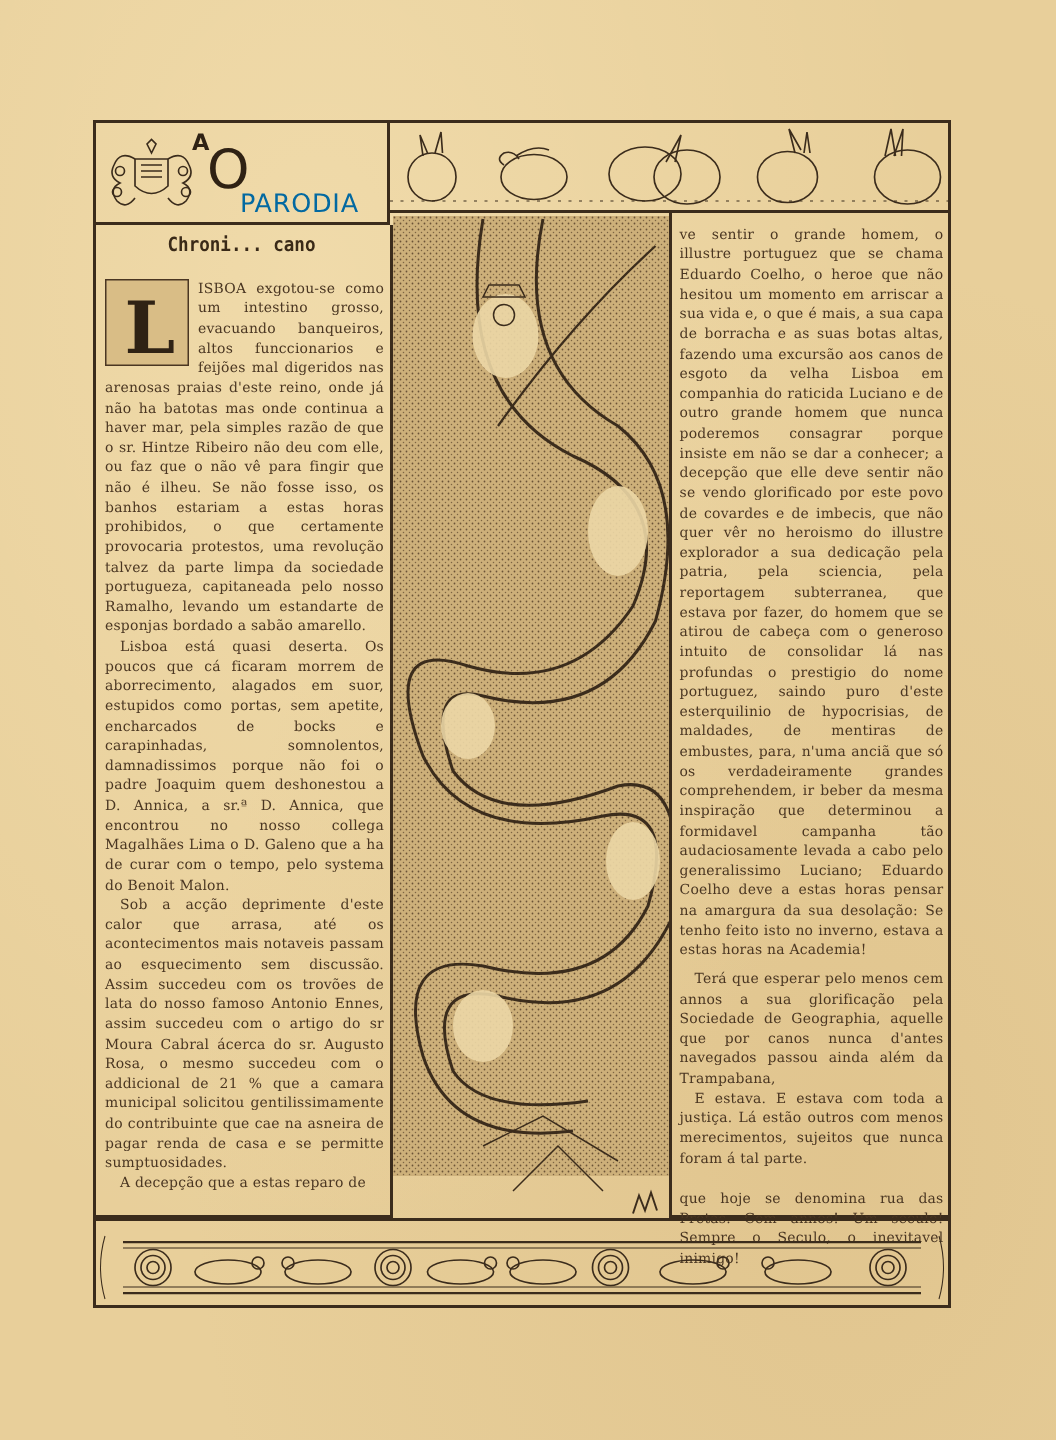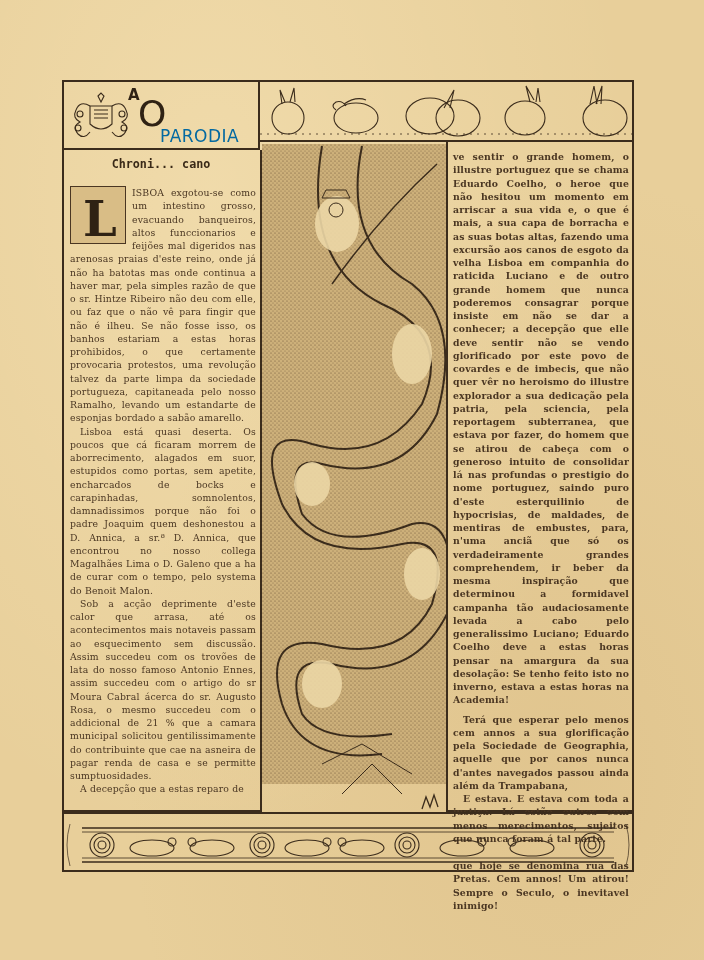--- a/index.html
+++ b/index.html
@@ -59,21 +59,21 @@
   .text p { margin: 0; }
   .text .ind { text-indent: 10px; }
   .left-text { position: absolute; left: 70px; top: 186px; width: 186px; }
   .dropcap {
     float: left; width: 56px; height: 58px; margin: 0 6px 0 0;
     background: #d9bd86; border: 1px solid #4a3622; position: relative; box-sizing: border-box;
   }
   .dropcap span {
     position: absolute; left: 12px; top: 4px; font: bold 48px "DejaVu Serif", serif; color: #2f2214;
   }
-  .right-text { position: absolute; left: 453px; top: 150px; width: 176px; font-weight: bold; }
+  .right-text { position: absolute; left: 453px; top: 150px; width: 176px; }
   .gap { height: 14px; }
 </style>
 </head>
 <body>
 
 <div class="frame"></div>
 
 <div class="logo-box"></div>
 <div class="masthead">
   <svg class="crest" width="62" height="52" viewBox="0 0 62 52">
@@ -161,21 +161,21 @@
     </g>
   </svg>
 </div>
 
 <div class="col-right"></div>
 <div class="right-text text">
   <p>ve sentir o grande homem, o illustre portuguez que se chama Eduardo Coelho, o heroe que não hesitou um momento em arriscar a sua vida e, o que é mais, a sua capa de borracha e as suas botas altas, fazendo uma excursão aos canos de esgoto da velha Lisboa em companhia do raticida Luciano e de outro grande homem que nunca poderemos consagrar porque insiste em não se dar a conhecer; a decepção que elle deve sentir não se vendo glorificado por este povo de covardes e de imbecis, que não quer vêr no heroismo do illustre explorador a sua dedicação pela patria, pela sciencia, pela reportagem subterranea, que estava por fazer, do homem que se atirou de cabeça com o generoso intuito de consolidar lá nas profundas o prestigio do nome portuguez, saindo puro d'este esterquilinio de hypocrisias, de maldades, de mentiras de embustes, para, n'uma anciã que só os verdadeiramente grandes comprehendem, ir beber da mesma inspiração que determinou a formidavel campanha tão audaciosamente levada a cabo pelo generalissimo Luciano; Eduardo Coelho deve a estas horas pensar na amargura da sua desolação: Se tenho feito isto no inverno, estava a estas horas na Academia!</p>
   <p class="ind" style="margin-top:6px">Terá que esperar pelo menos cem annos a sua glorificação pela Sociedade de Geographia, aquelle que por canos nunca d'antes navegados passou ainda além da Trampabana,</p>
   <p class="ind">E estava. E estava com toda a justiça. Lá estão outros com menos merecimentos, sujeitos que nunca foram á tal parte.</p>
   <div class="gap"></div>
-  <p>que hoje se denomina rua das Pretas. Cem annos! Um atirou! Sempre o Seculo, o inevitavel inimigo!</p>
+  <p>que hoje se denomina rua das Pretas. Cem annos! Um seculo! Sempre o Seculo, o inevitavel inimigo!</p>
 </div>
 
 <div class="footer-band">
   <svg width="572" height="58" viewBox="0 0 572 58">
     <g fill="none" stroke="#3b2c1c" stroke-width="1.1">
       <path d="M20 14 H552 M20 48 H552" stroke-width="1.5"></path>
       <path d="M20 18 H552 M20 44 H552" stroke-width="0.8"></path>
       <g id="sp">
         <circle cx="40" cy="31" r="12"></circle>
           <circle cx="40" cy="31" r="8"></circle>

